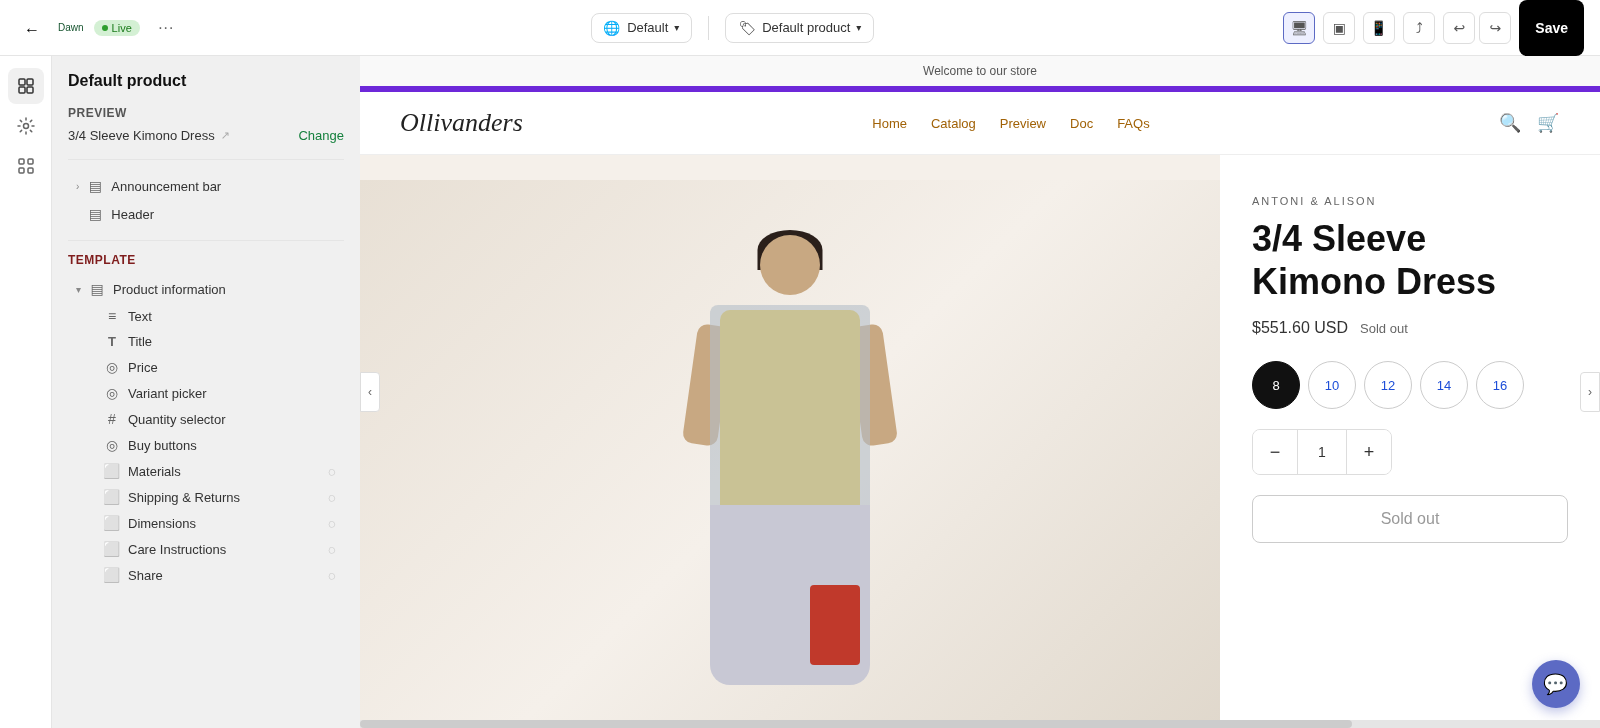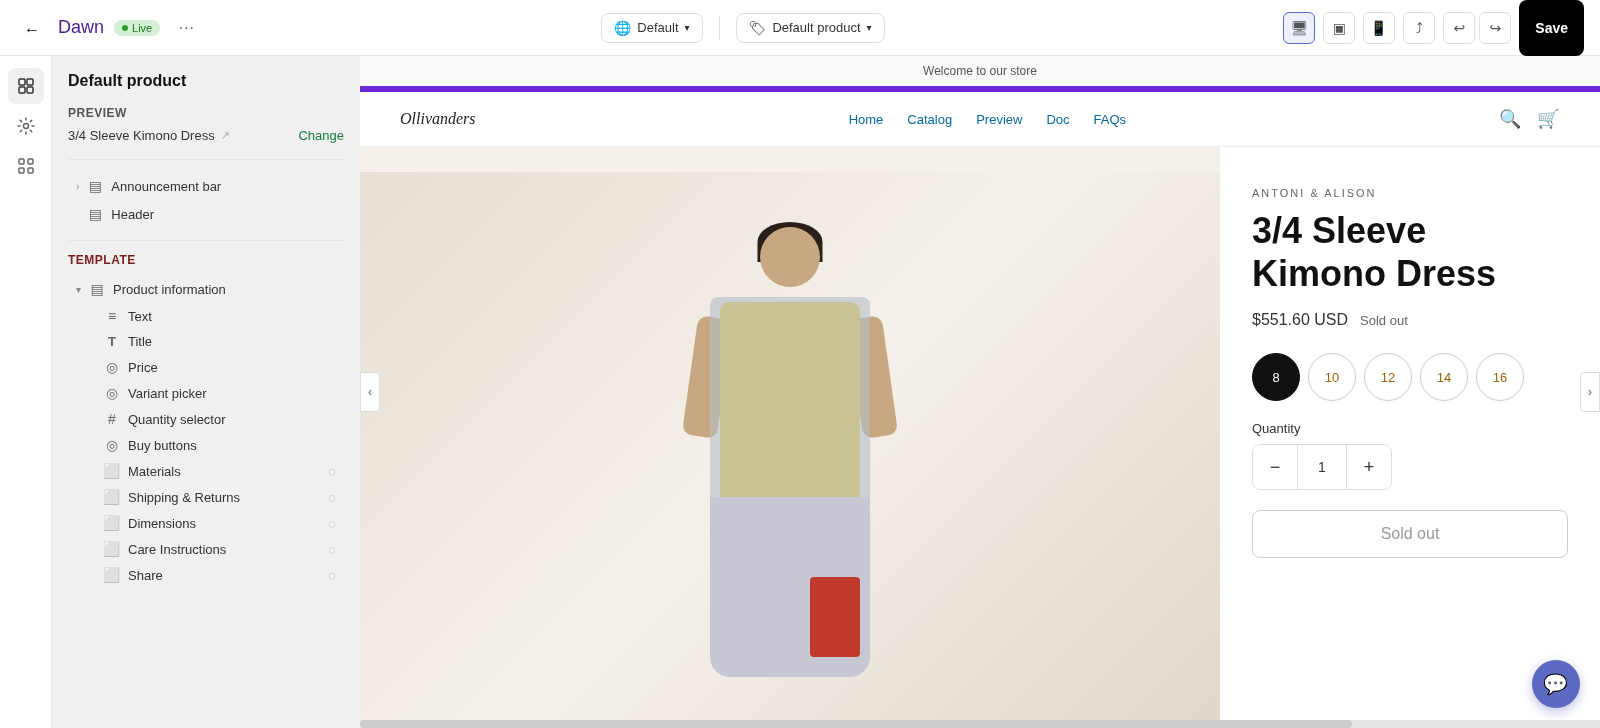--- a/index.html
+++ b/index.html
@@ -27,23 +27,23 @@
       gap: 10px;
     }
 
     .back-btn {
       width: 32px; height: 32px;
       display: flex; align-items: center; justify-content: center;
       cursor: pointer; border-radius: 6px;
     }
 
     .app-name {
-      font-size: 18px;
+      font-size: 10px;
       font-weight: 500;
-      color: #4c1d95;
+      color: #14532d;
     }
 
     .live-badge {
       background: #d4f0d4;
       color: #1a7a1a;
       font-size: 11px;
       padding: 2px 8px;
       border-radius: 10px;
       font-weight: 500;
       display: flex; align-items: center; gap: 4px;
@@ -298,35 +298,35 @@
 
     .store-nav {
       display: flex;
       align-items: center;
       padding: 16px 40px;
       border-bottom: 1px solid #eee;
     }
 
     .store-logo {
       font-family: serif;
-      font-size: 16px;
+      font-size: 26px;
       font-style: italic;
       color: #222;
       margin-right: auto;
     }
 
     .store-nav-links {
       display: flex;
       gap: 24px;
       margin-right: auto;
     }
 
     .store-nav-link {
       font-size: 13px;
-      color: #0369a1;
+      color: #a16207;
       cursor: pointer;
     }
 
     .store-nav-icons {
       display: flex;
       gap: 16px;
     }
 
     .store-nav-icon {
       font-size: 18px;
@@ -500,21 +500,21 @@
       margin-bottom: 20px;
       flex-wrap: wrap;
     }
 
     .size-option {
       width: 48px; height: 48px;
       display: flex; align-items: center; justify-content: center;
       border: 1.5px solid #ccc;
       border-radius: 50%;
       font-size: 13px;
-      color: #a16207;
+      color: #1d4ed8;
       cursor: pointer;
     }
 
     .size-option.selected {
       background: #111;
       color: #fff;
       border-color: #111;
     }
 
     .quantity-label {
@@ -840,21 +840,20 @@
           </div>
 
           <div class="size-options">
             <div class="size-option selected">8</div>
             <div class="size-option">10</div>
             <div class="size-option">12</div>
             <div class="size-option">14</div>
             <div class="size-option">16</div>
           </div>
 
-          <div class="quantity-label">Quantity</div>
           <div class="quantity-selector">
             <button class="qty-btn">−</button>
             <div class="qty-value">1</div>
             <button class="qty-btn">+</button>
           </div>
 
           <div class="sold-out-btn">Sold out</div>
         </div>
       </div>
     </div>

